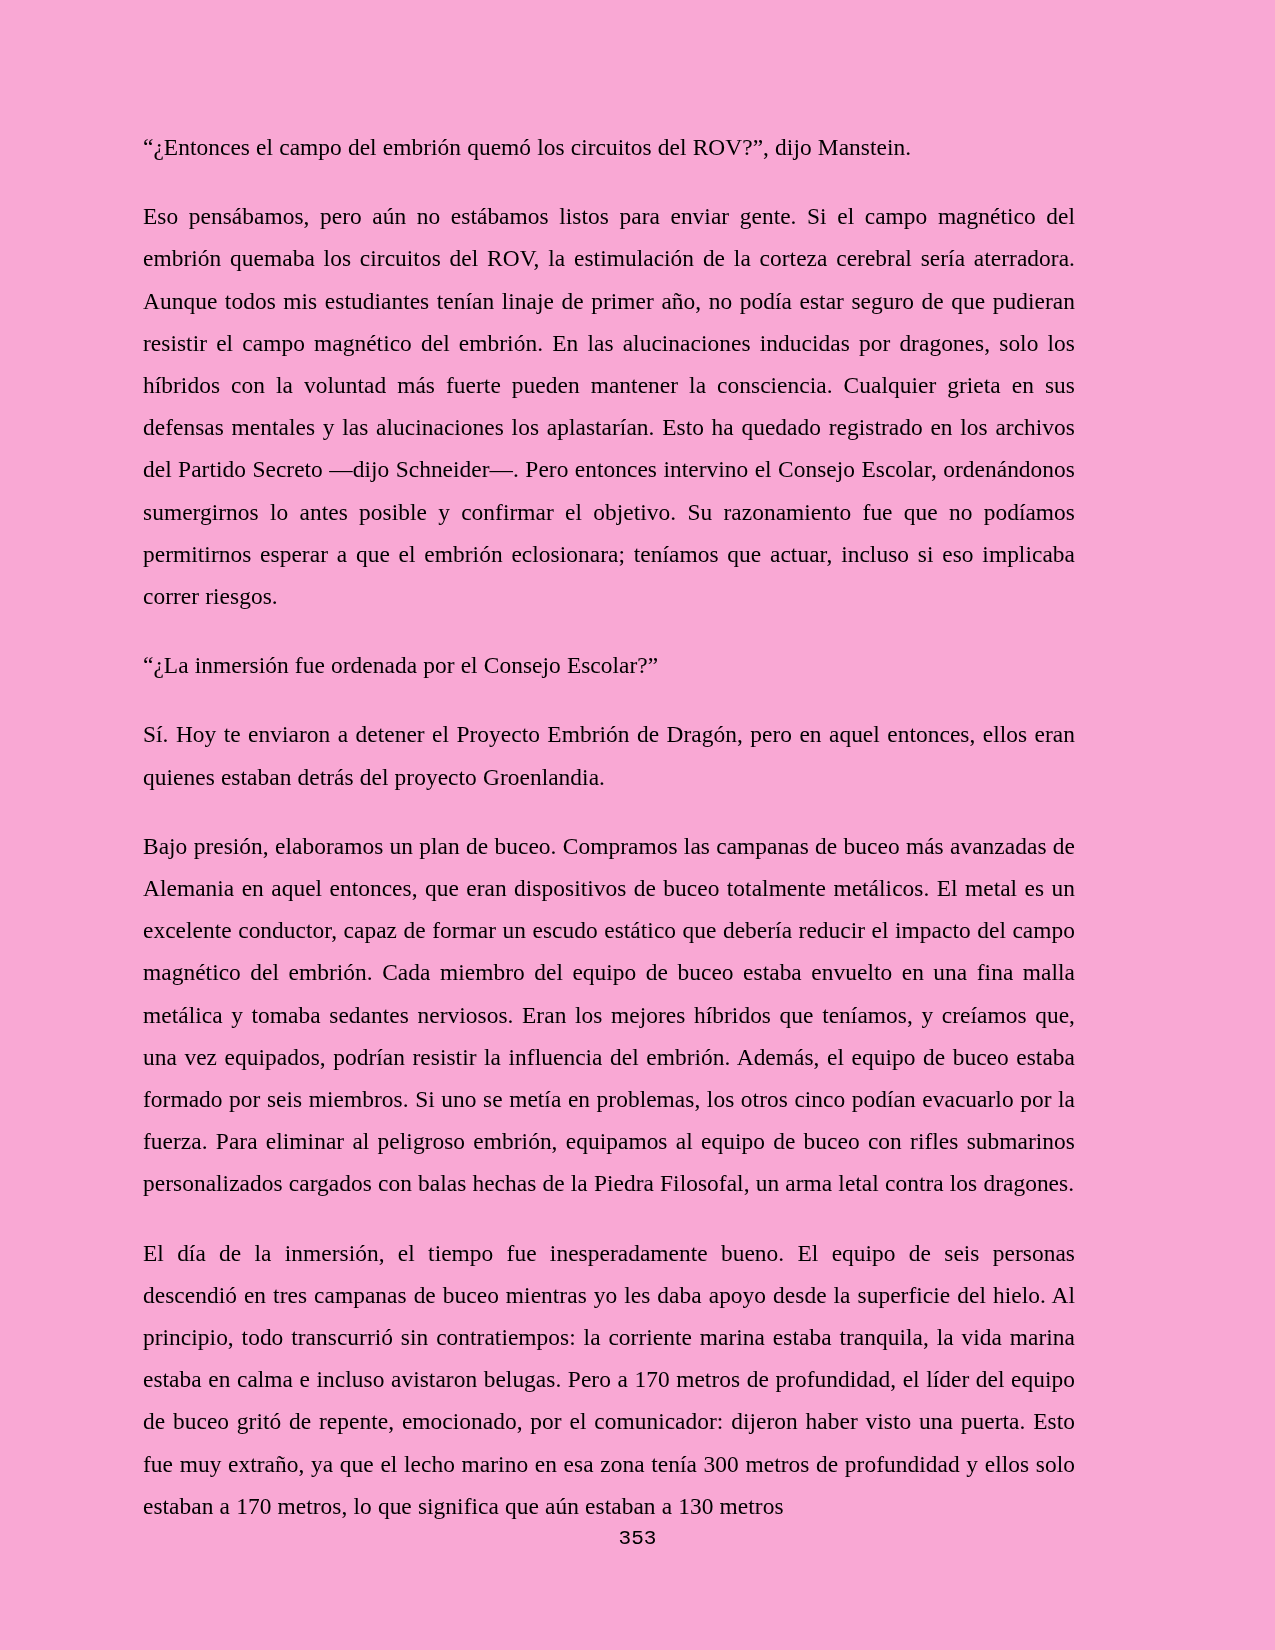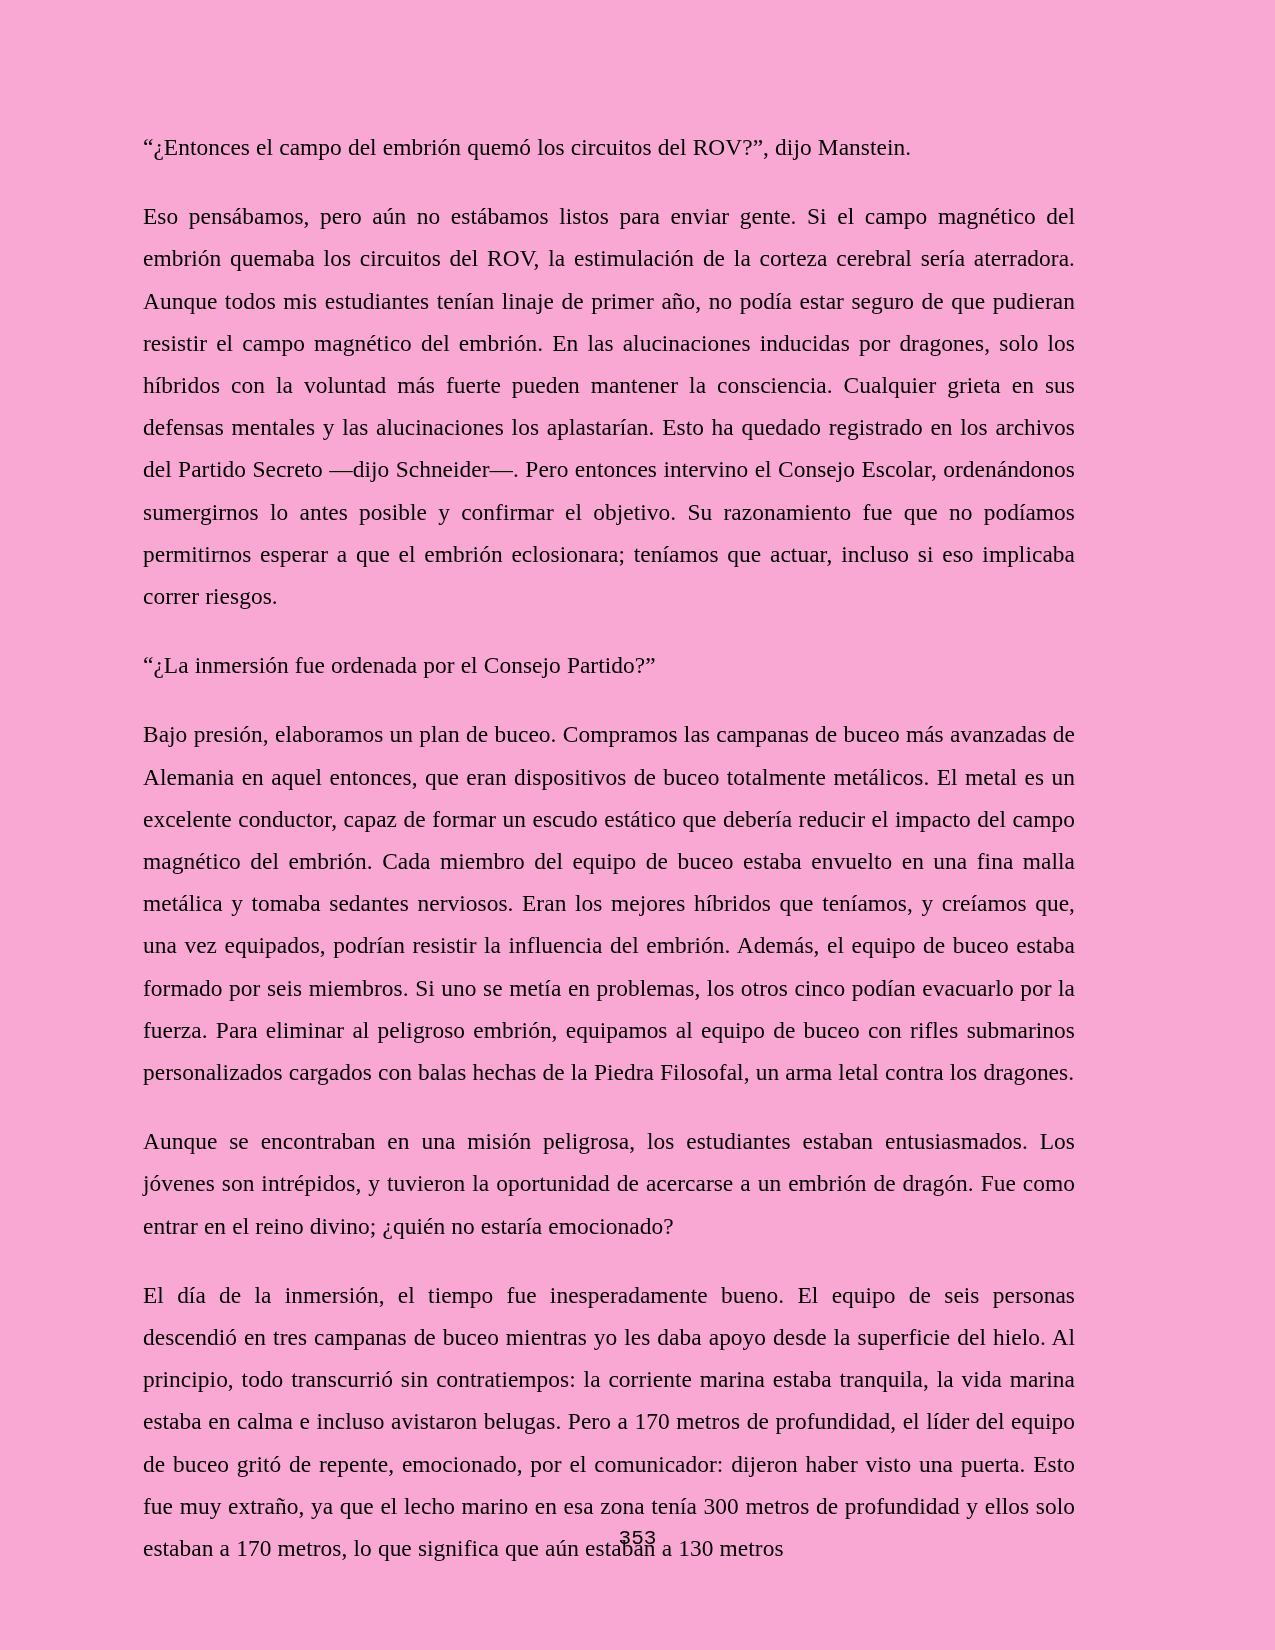--- a/index.html
+++ b/index.html
@@ -56,21 +56,21 @@
   }
 </style>
 </head>
 <body>
 
 <div class="page">
 
   <div class="text-column">
     <p class="para short">“¿Entonces el campo del embrión quemó los circuitos del ROV?”, dijo Manstein.</p>
     <p class="para">Eso pensábamos, pero aún no estábamos listos para enviar gente. Si el campo magnético del embrión quemaba los circuitos del ROV, la estimulación de la corteza cerebral sería aterradora. Aunque todos mis estudiantes tenían linaje de primer año, no podía estar seguro de que pudieran resistir el campo magnético del embrión. En las alucinaciones inducidas por dragones, solo los híbridos con la voluntad más fuerte pueden mantener la consciencia. Cualquier grieta en sus defensas mentales y las alucinaciones los aplastarían. Esto ha quedado registrado en los archivos del Partido Secreto —dijo Schneider—. Pero entonces intervino el Consejo Escolar, ordenándonos sumergirnos lo antes posible y confirmar el objetivo. Su razonamiento fue que no podíamos permitirnos esperar a que el embrión eclosionara; teníamos que actuar, incluso si eso implicaba correr riesgos.</p>
-    <p class="para short">“¿La inmersión fue ordenada por el Consejo Partido?”</p>
+    <p class="para short">“¿La inmersión fue ordenada por el Consejo Escolar?”</p>
+    <p class="para">Sí. Hoy te enviaron a detener el Proyecto Embrión de Dragón, pero en aquel entonces, ellos eran quienes estaban detrás del proyecto Groenlandia.</p>
     <p class="para">Bajo presión, elaboramos un plan de buceo. Compramos las campanas de buceo más avanzadas de Alemania en aquel entonces, que eran dispositivos de buceo totalmente metálicos. El metal es un excelente conductor, capaz de formar un escudo estático que debería reducir el impacto del campo magnético del embrión. Cada miembro del equipo de buceo estaba envuelto en una fina malla metálica y tomaba sedantes nerviosos. Eran los mejores híbridos que teníamos, y creíamos que, una vez equipados, podrían resistir la influencia del embrión. Además, el equipo de buceo estaba formado por seis miembros. Si uno se metía en problemas, los otros cinco podían evacuarlo por la fuerza. Para eliminar al peligroso embrión, equipamos al equipo de buceo con rifles submarinos personalizados cargados con balas hechas de la Piedra Filosofal, un arma letal contra los dragones.</p>
-    <p class="para">Aunque se encontraban en una misión peligrosa, los estudiantes estaban entusiasmados. Los jóvenes son intrépidos, y tuvieron la oportunidad de acercarse a un embrión de dragón. Fue como entrar en el reino divino; ¿quién no estaría emocionado?</p>
     <p class="para">El día de la inmersión, el tiempo fue inesperadamente bueno. El equipo de seis personas descendió en tres campanas de buceo mientras yo les daba apoyo desde la superficie del hielo. Al principio, todo transcurrió sin contratiempos: la corriente marina estaba tranquila, la vida marina estaba en calma e incluso avistaron belugas. Pero a 170 metros de profundidad, el líder del equipo de buceo gritó de repente, emocionado, por el comunicador: dijeron haber visto una puerta. Esto fue muy extraño, ya que el lecho marino en esa zona tenía 300 metros de profundidad y ellos solo estaban a 170 metros, lo que significa que aún estaban a 130 metros</p>
   </div>
 
   <div class="page-number">353</div>
 
 </div>
 
 </body></html>

